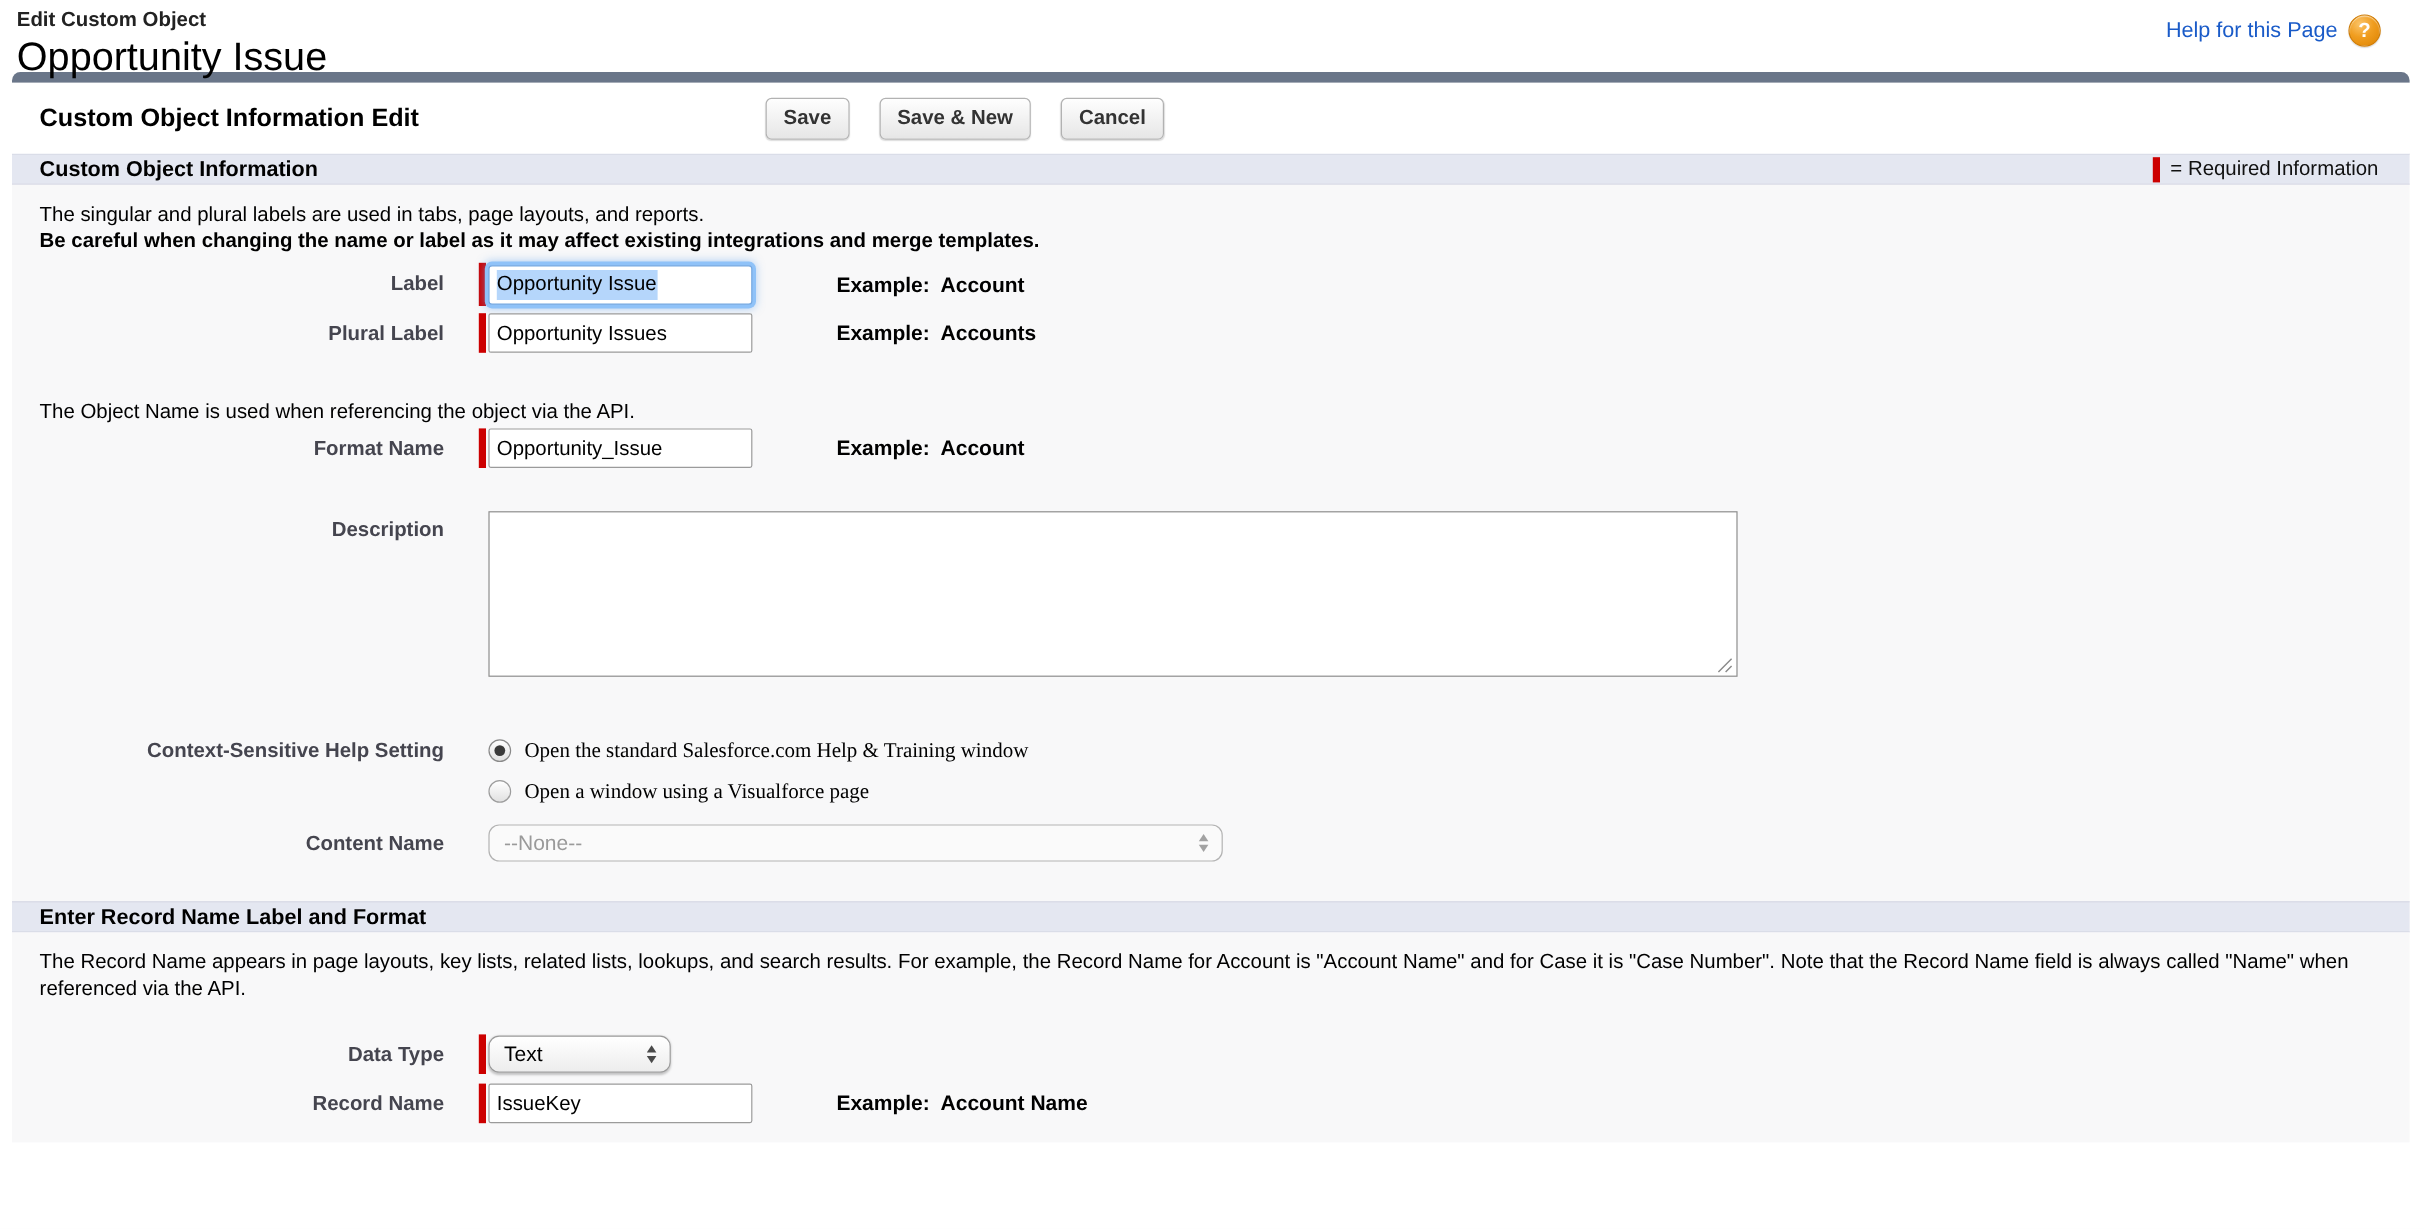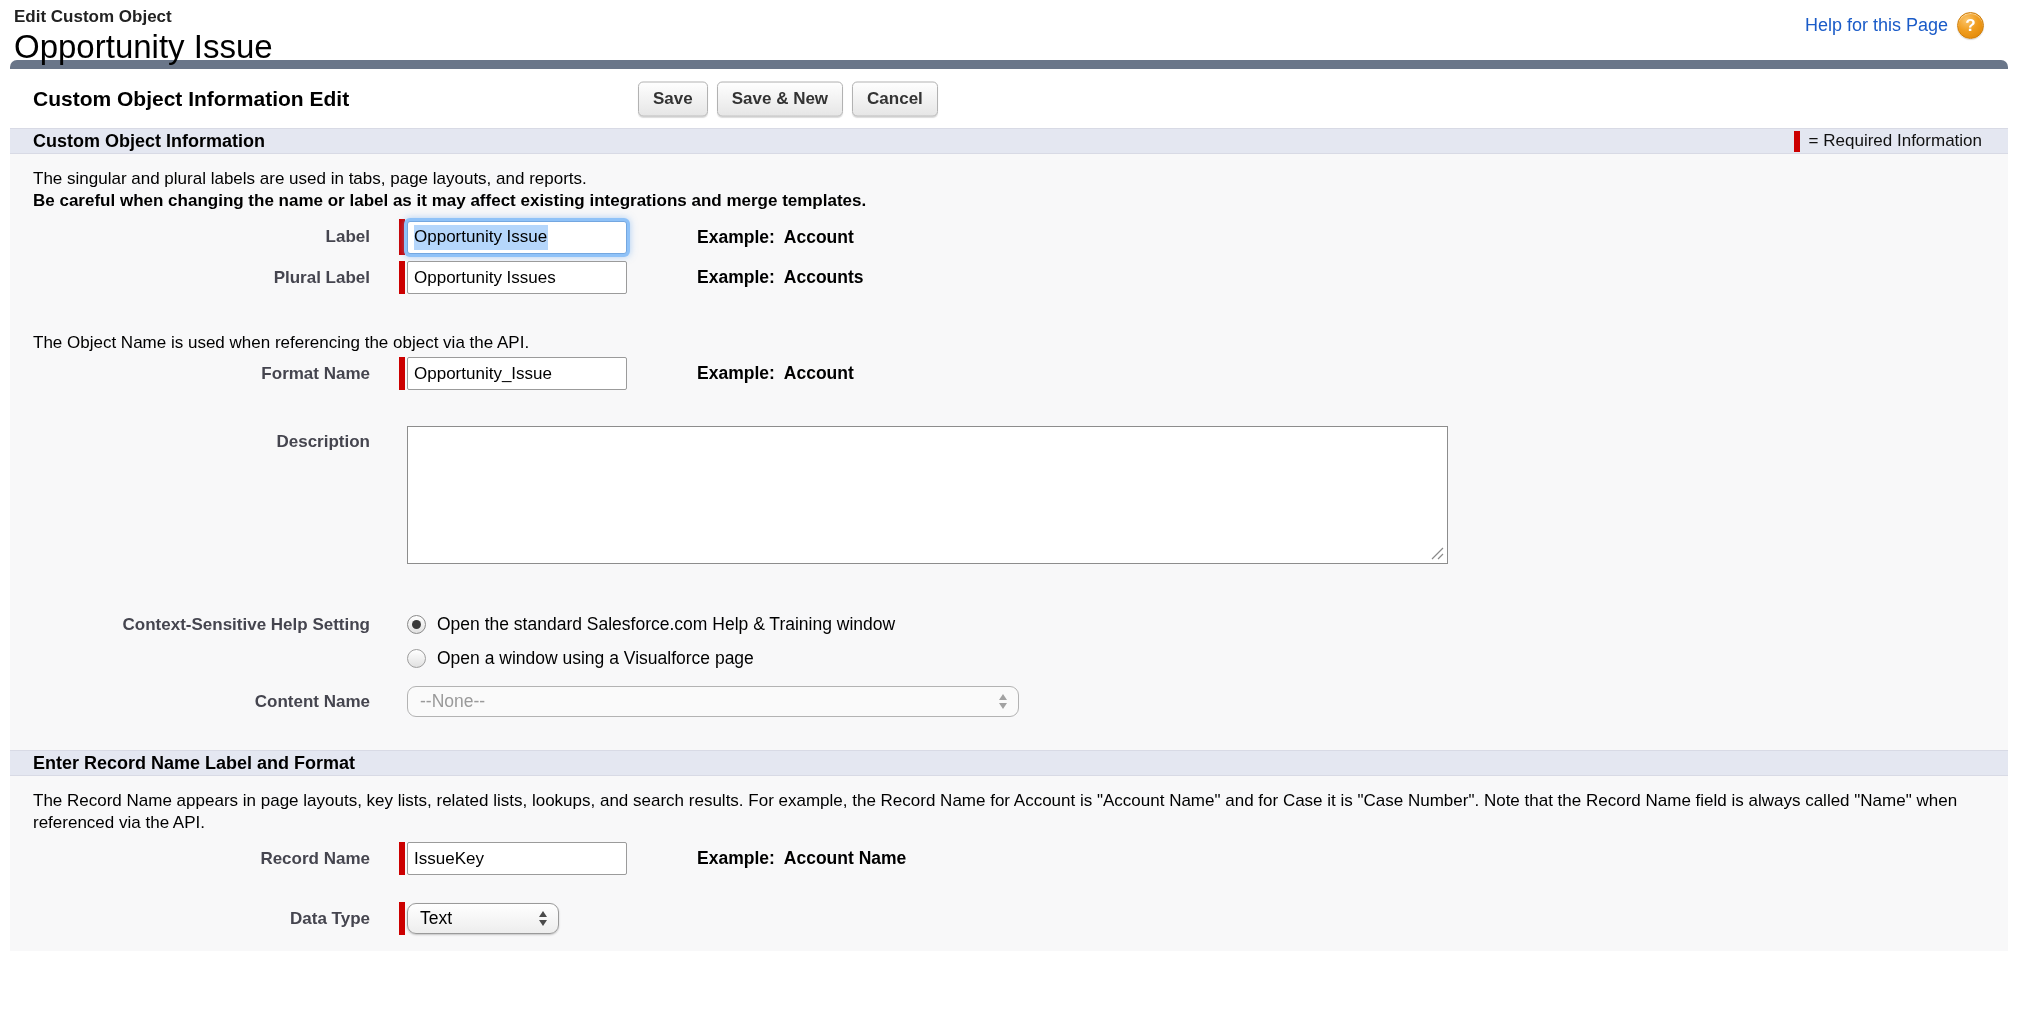--- a/index.html
+++ b/index.html
@@ -26,21 +26,21 @@
     display: flex; align-items: center; justify-content: center;
     box-shadow: inset 0 1px 1px rgba(255,255,255,.55), 0 1px 1px rgba(0,0,0,.15);
     cursor: pointer;
   }
 
   
   .panel { margin: 0 12px 0 10px; }
   .panel-topbar { height: 9px; background: #6a7689; border-radius: 7px 7px 0 0; }
   .panel-titlerow { background: #fff; height: 59px; position: relative; display: flex; align-items: center; }
   .panel-title { font-size: 21px; font-weight: bold; margin: 0 0 0 23px; color: #000; }
-  .btn-group { position: absolute; left: 612px; top: 50%; transform: translateY(-50%); display: flex; gap: 9px; padding-left: 16px; }
+  .btn-group { position: absolute; left: 612px; top: 50%; transform: translateY(-50%); display: flex; gap: 25px; padding-left: 16px; }
   .btn {
     font-family: "Liberation Sans", sans-serif;
     font-size: 17px; font-weight: bold; color: #333;
     padding: 6px 14px 7px 14px;
     border: 1px solid #b2b2b2; border-radius: 5px;
     background: linear-gradient(#fefefe, #e6e6e6);
     box-shadow: 0 1px 1px rgba(0,0,0,.14);
     cursor: pointer;
   }
 
@@ -64,21 +64,21 @@
 
   
   .frow { display: flex; align-items: center; }
   .frow.top-align { align-items: flex-start; }
   .flabel {
     width: 360px; flex-shrink: 0; text-align: right;
     font-size: 17px; font-weight: bold; color: #45454f; line-height: 20px;
   }
   .fcontent { display: flex; align-items: center; margin-left: 29px; }
   .fcontent.no-req { margin-left: 37px; }
-  .fcontent.col { flex-direction: column; align-items: flex-start; gap: 13px; }
+  .fcontent.col { flex-direction: column; align-items: flex-start; gap: 13px; font-family: Liberation Serif, serif; }
 
   .txt {
     width: 220px; height: 33px; margin-left: 2px;
     border: 1px solid #9b9b9b; border-radius: 2px;
     background: #fff; padding: 0 6px;
     font-family: "Liberation Sans", sans-serif; font-size: 17px; color: #000;
   }
 
   
   .focus-box {
@@ -268,38 +268,38 @@
     </div>
 
     <div class="band band-second">
       <span class="band-title">Enter Record Name Label and Format</span>
     </div>
   </div>
 
   <div class="panel-body last">
     <div class="para">The Record Name appears in page layouts, key lists, related lists, lookups, and search results. For example, the Record Name for Account is "Account Name" and for Case it is "Case Number". Note that the Record Name field is always called "Name" when referenced via the API.</div>
 
-    <div class="frow row-record">
-      <div class="flabel">Record Name</div>
-      <div class="fcontent">
-        <span class="req-bar tall"></span>
-        <input class="txt" value="IssueKey" style="">
-        <span class="example">
-          <span>Example:</span><span class="val">Account Name</span>
-        </span>
-      </div>
-    </div>
-
     <div class="frow row-dtype">
       <div class="flabel">Data Type</div>
       <div class="fcontent">
         <span class="req-bar tall"></span>
         <div class="fakeselect enabled">
           <span class="sel-value">Text</span>
           <span class="stepper">
               <span class="tri-up"></span>
               <span class="tri-down"></span>
             </span>
         </div>
       </div>
     </div>
+
+    <div class="frow row-record">
+      <div class="flabel">Record Name</div>
+      <div class="fcontent">
+        <span class="req-bar tall"></span>
+        <input class="txt" value="IssueKey" style="">
+        <span class="example">
+          <span>Example:</span><span class="val">Account Name</span>
+        </span>
+      </div>
+    </div>
   </div>
 </div>
 
 </body></html>

